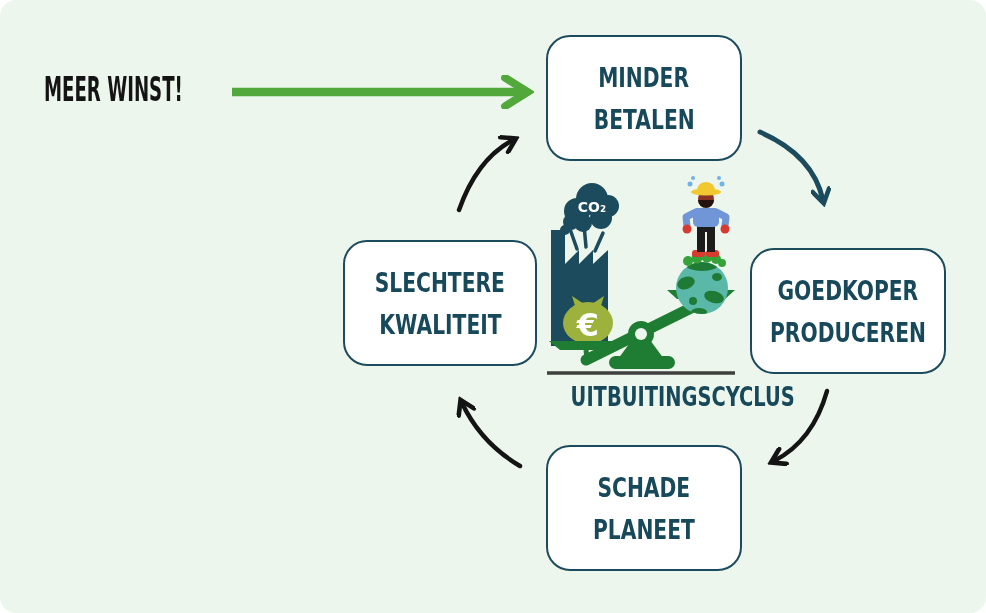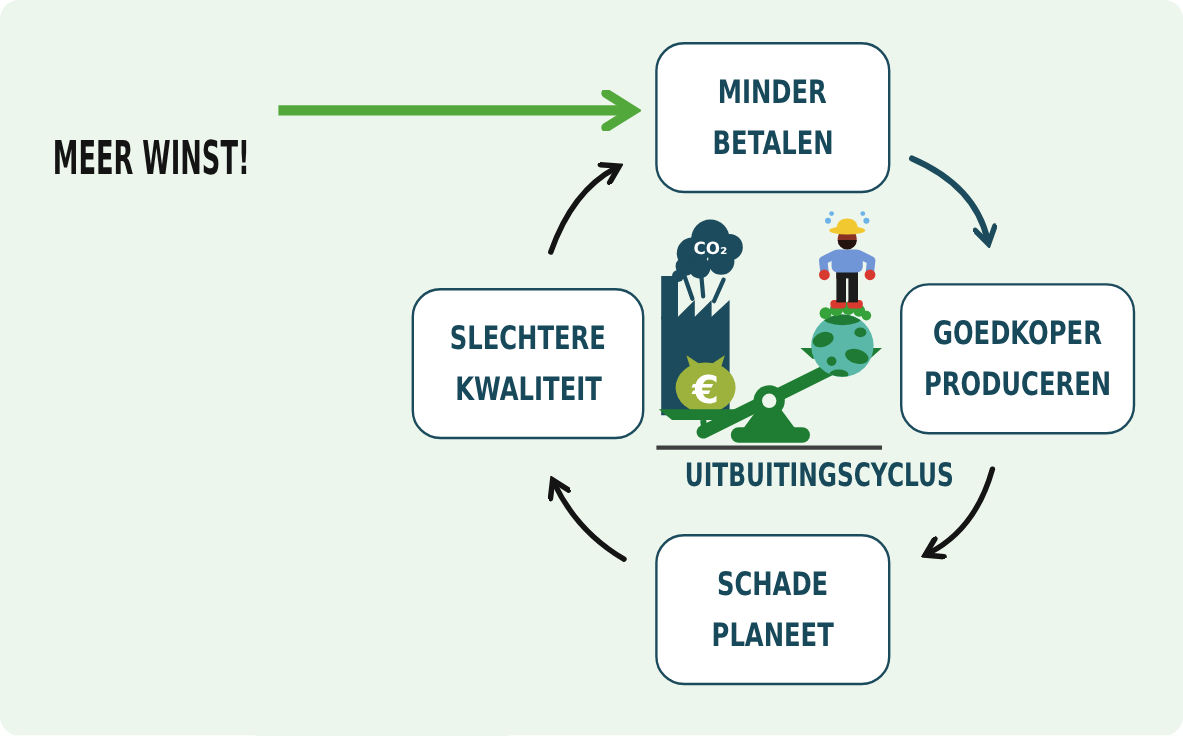--- a/index.html
+++ b/index.html
@@ -1,32 +1,32 @@
 <!DOCTYPE html>
 <html><head>
 <meta charset="utf-8">
 <style>
   html,body{margin:0;padding:0;background:#ffffff;font-family:"DejaVu Sans",sans-serif;}
   .canvas{
     position:relative;width:986px;height:613px;background:#edf6ec;
     border-radius:16px;overflow:hidden;
   }
   .meer-winst{
-    position:absolute;left:44px;top:70px;color:#141414;font-size:39px;font-weight:bold;white-space:nowrap;margin-top:40px;
+    position:absolute;left:44px;top:70px;color:#141414;font-size:33px;font-weight:bold;white-space:nowrap;
   }
   .meer-winst span{display:inline-block;transform:scaleX(0.55);transform-origin:left center;letter-spacing:0px;}
   .arrows-layer{position:absolute;left:0;top:0;width:986px;height:613px;}
   .node{
     position:absolute;background:#ffffff;border:2.5px solid #1b4b5c;border-radius:24px;
     display:flex;flex-direction:column;align-items:center;justify-content:center;gap:15px;
     color:#17495a;font-weight:bold;font-size:27px;text-align:center;
   }
   .node span{display:block;transform:scaleX(0.75);transform-origin:center;white-space:nowrap;line-height:1;}
   .node-top{left:546px;top:35px;width:192px;height:122px;}
-  .node-right{left:750px;top:236px;width:192px;height:122px;}
+  .node-right{left:750px;top:248px;width:192px;height:122px;}
   .node-bottom{left:546px;top:445px;width:192px;height:122px;}
   .node-left{left:343px;top:240px;width:190px;height:122px;}
   .illustration{position:absolute;left:535px;top:170px;width:235px;height:235px;}
   .cycle-title{
     position:absolute;left:527px;top:381px;width:232px;text-align:center;
     color:#17495a;font-size:27px;font-weight:bold;white-space:nowrap;text-decoration:underline;
   }
   .cycle-title span{display:inline-block;transform:scaleX(0.72);transform-origin:center;}
 </style>
 </head>

